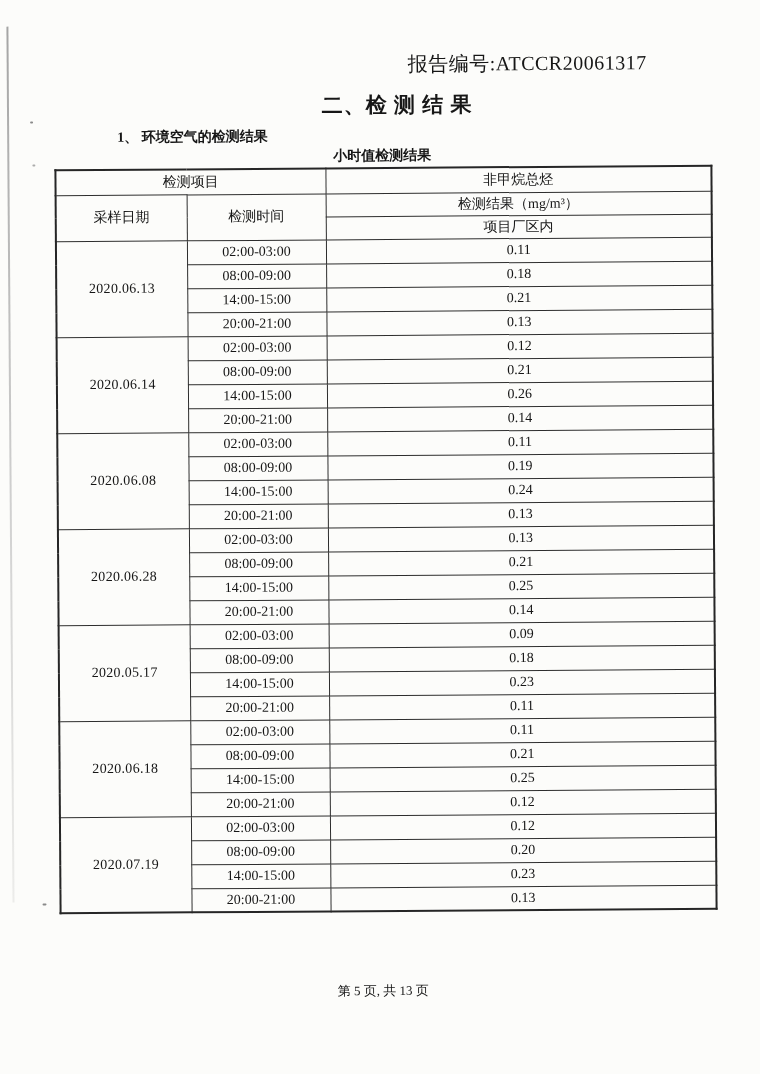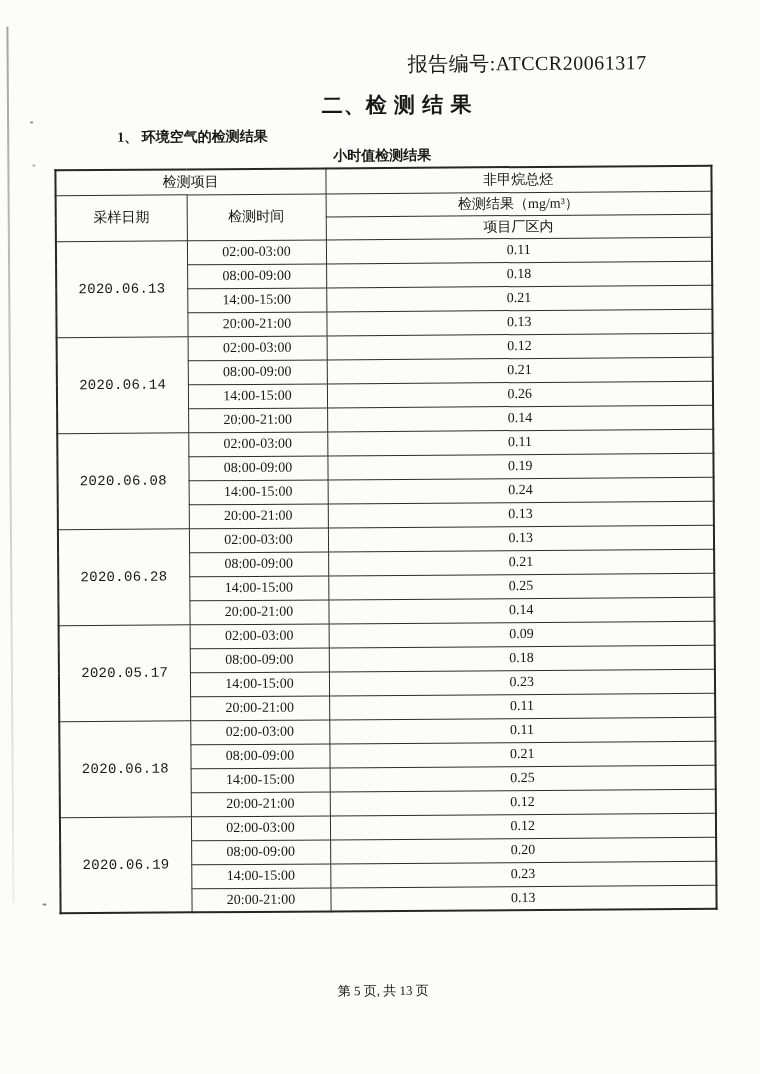--- a/index.html
+++ b/index.html
@@ -77,21 +77,21 @@
     overflow: hidden;
   }
   table.results { border: 2px solid #262626; }
   col.c-date { width: 131px; }
   col.c-time { width: 139px; }
   col.c-value { width: 386px; }
   tr.hr1 { height: 25px; }
   tr.hr2 { height: 23px; }
   tr.hr3 { height: 23px; }
   tbody.data tr { height: 24px; }
-  td.date-cell { letter-spacing: .3px; font-family: Liberation Mono, monospace; }
+  td.date-cell { letter-spacing: .3px; }
   .page-footer {
     position: absolute;
     top: 982px; left: 0; width: 760px;
     text-align: center;
     font-size: 13px;
     white-space: pre;
   }
 </style>
 </head>
 <body>
@@ -228,21 +228,21 @@
         </tr>
         <tr>
           <td>14:00-15:00</td>
           <td>0.25</td>
         </tr>
         <tr>
           <td>20:00-21:00</td>
           <td>0.12</td>
         </tr>
         <tr>
-          <td rowspan="4" class="date-cell">2020.06.19</td>
+          <td rowspan="4" class="date-cell">2020.07.19</td>
           <td>02:00-03:00</td>
           <td>0.12</td>
         </tr>
         <tr>
           <td>08:00-09:00</td>
           <td>0.20</td>
         </tr>
         <tr>
           <td>14:00-15:00</td>
           <td>0.23</td>

